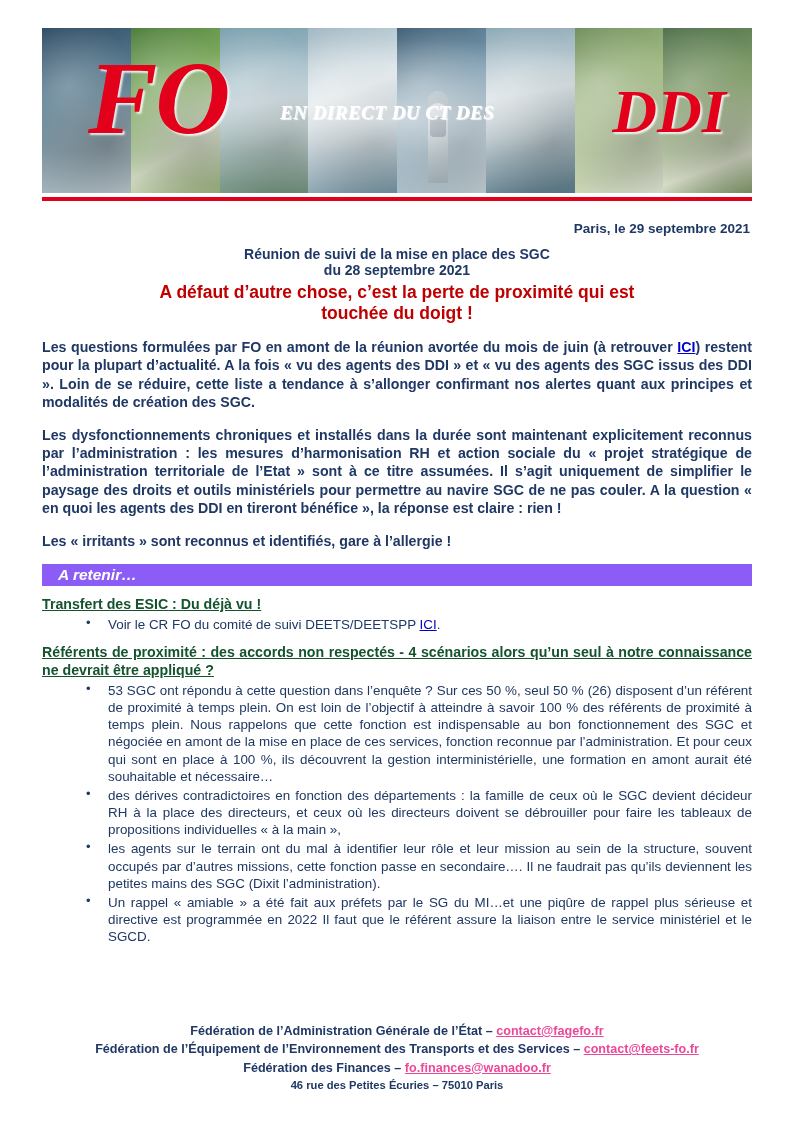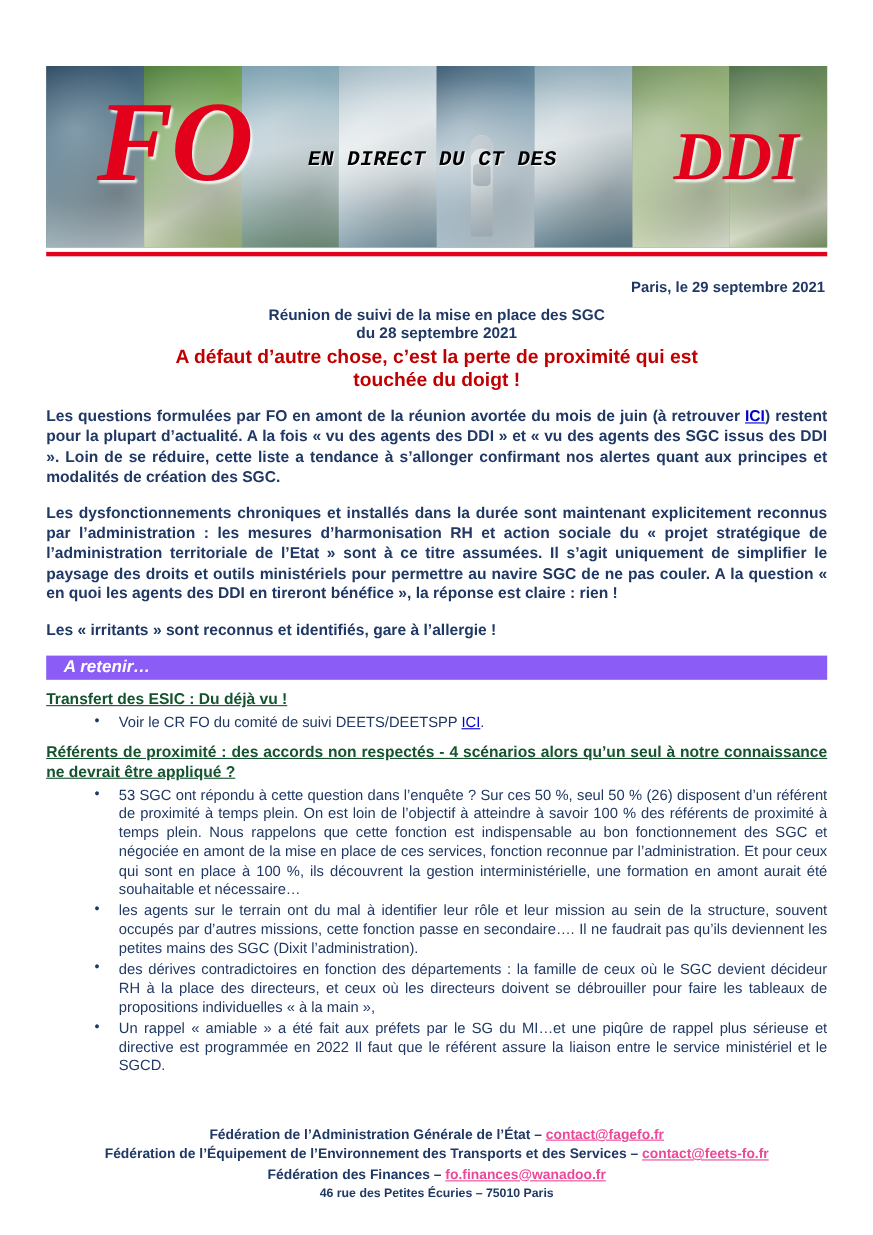--- a/index.html
+++ b/index.html
@@ -12,21 +12,21 @@
     height: 1123px;
     font-family: "Liberation Sans", sans-serif;
     color: #000000;
     position: relative;
     overflow: hidden;
   }
   .page {
     width: 794px;
     height: 1123px;
     box-sizing: border-box;
-    padding: 60px 42px 0 42px;
+    padding: 28px 42px 0 42px;
     position: relative;
   }
 
   
   .banner {
     position: relative;
     width: 710px;
     height: 165px;
     margin: 0 auto;
     overflow: hidden;
@@ -109,25 +109,25 @@
     line-height: 1;
     font-weight: bold;
     font-style: italic;
     color: #e2001a;
     text-shadow: 2px 2px 2px rgba(255,255,255,.85);
   }
   .logo-middle {
     position: absolute;
     left: 238px;
     top: 74px;
-    font-family: Liberation Mono, monospace;
+    font-family: Liberation Serif, serif;
     font-size: 19px;
     font-weight: bold;
     font-style: italic;
-    color: #000000;
+    color: #ffffff;
     text-shadow: 1px 1px 1px rgba(255,255,255,.9);
     letter-spacing: .5px;
   }
   .banner-rule {
     width: 710px;
     margin: 4px auto 0 auto;
     height: 4px;
     background: #e2001a;
   }
 
@@ -294,22 +294,22 @@
   </h3>
   <ul class="bullets">
     <li>
       <span>Voir le CR FO du comité de suivi DEETS/DEETSPP </span><a class="lnk" href="#">ICI</a><span>.</span>
     </li>
   </ul>
 
   <h3 class="subhead">Référents de proximité : des accords non respectés - 4 scénarios alors qu’un seul à notre connaissance ne devrait être appliqué ?</h3>
   <ul class="bullets">
     <li>53 SGC ont répondu à cette question dans l’enquête ? Sur ces 50 %, seul 50 % (26) disposent d’un référent de proximité à temps plein. On est loin de l’objectif à atteindre à savoir 100 % des référents de proximité à temps plein. Nous rappelons que cette fonction est indispensable au bon fonctionnement des SGC et négociée en amont de la mise en place de ces services, fonction reconnue par l’administration. Et pour ceux qui sont en place à 100 %, ils découvrent la gestion interministérielle, une formation en amont aurait été souhaitable et nécessaire…</li>
+    <li>des dérives contradictoires en fonction des départements : la famille de ceux où le SGC devient décideur RH à la place des directeurs, et ceux où les directeurs doivent se débrouiller pour faire les tableaux de propositions individuelles « à la main »,</li>
     <li>les agents sur le terrain ont du mal à identifier leur rôle et leur mission au sein de la structure, souvent occupés par d’autres missions, cette fonction passe en secondaire…. Il ne faudrait pas qu’ils deviennent les petites mains des SGC (Dixit l’administration).</li>
-    <li>des dérives contradictoires en fonction des départements : la famille de ceux où le SGC devient décideur RH à la place des directeurs, et ceux où les directeurs doivent se débrouiller pour faire les tableaux de propositions individuelles « à la main »,</li>
     <li>Un rappel « amiable » a été fait aux préfets par le SG du MI…et une piqûre de rappel plus sérieuse et directive est programmée en 2022 Il faut que le référent assure la liaison entre le service ministériel et le SGCD.</li>
   </ul>
 
   <div class="footer">
     <div class="big">
       <span>Fédération de l’Administration Générale de l’État – </span><a href="#">contact@fagefo.fr</a>
     </div>
     <div class="big">
       <span>Fédération de l’Équipement de l’Environnement des Transports et des Services – </span><a href="#">contact@feets-fo.fr</a>
     </div>

